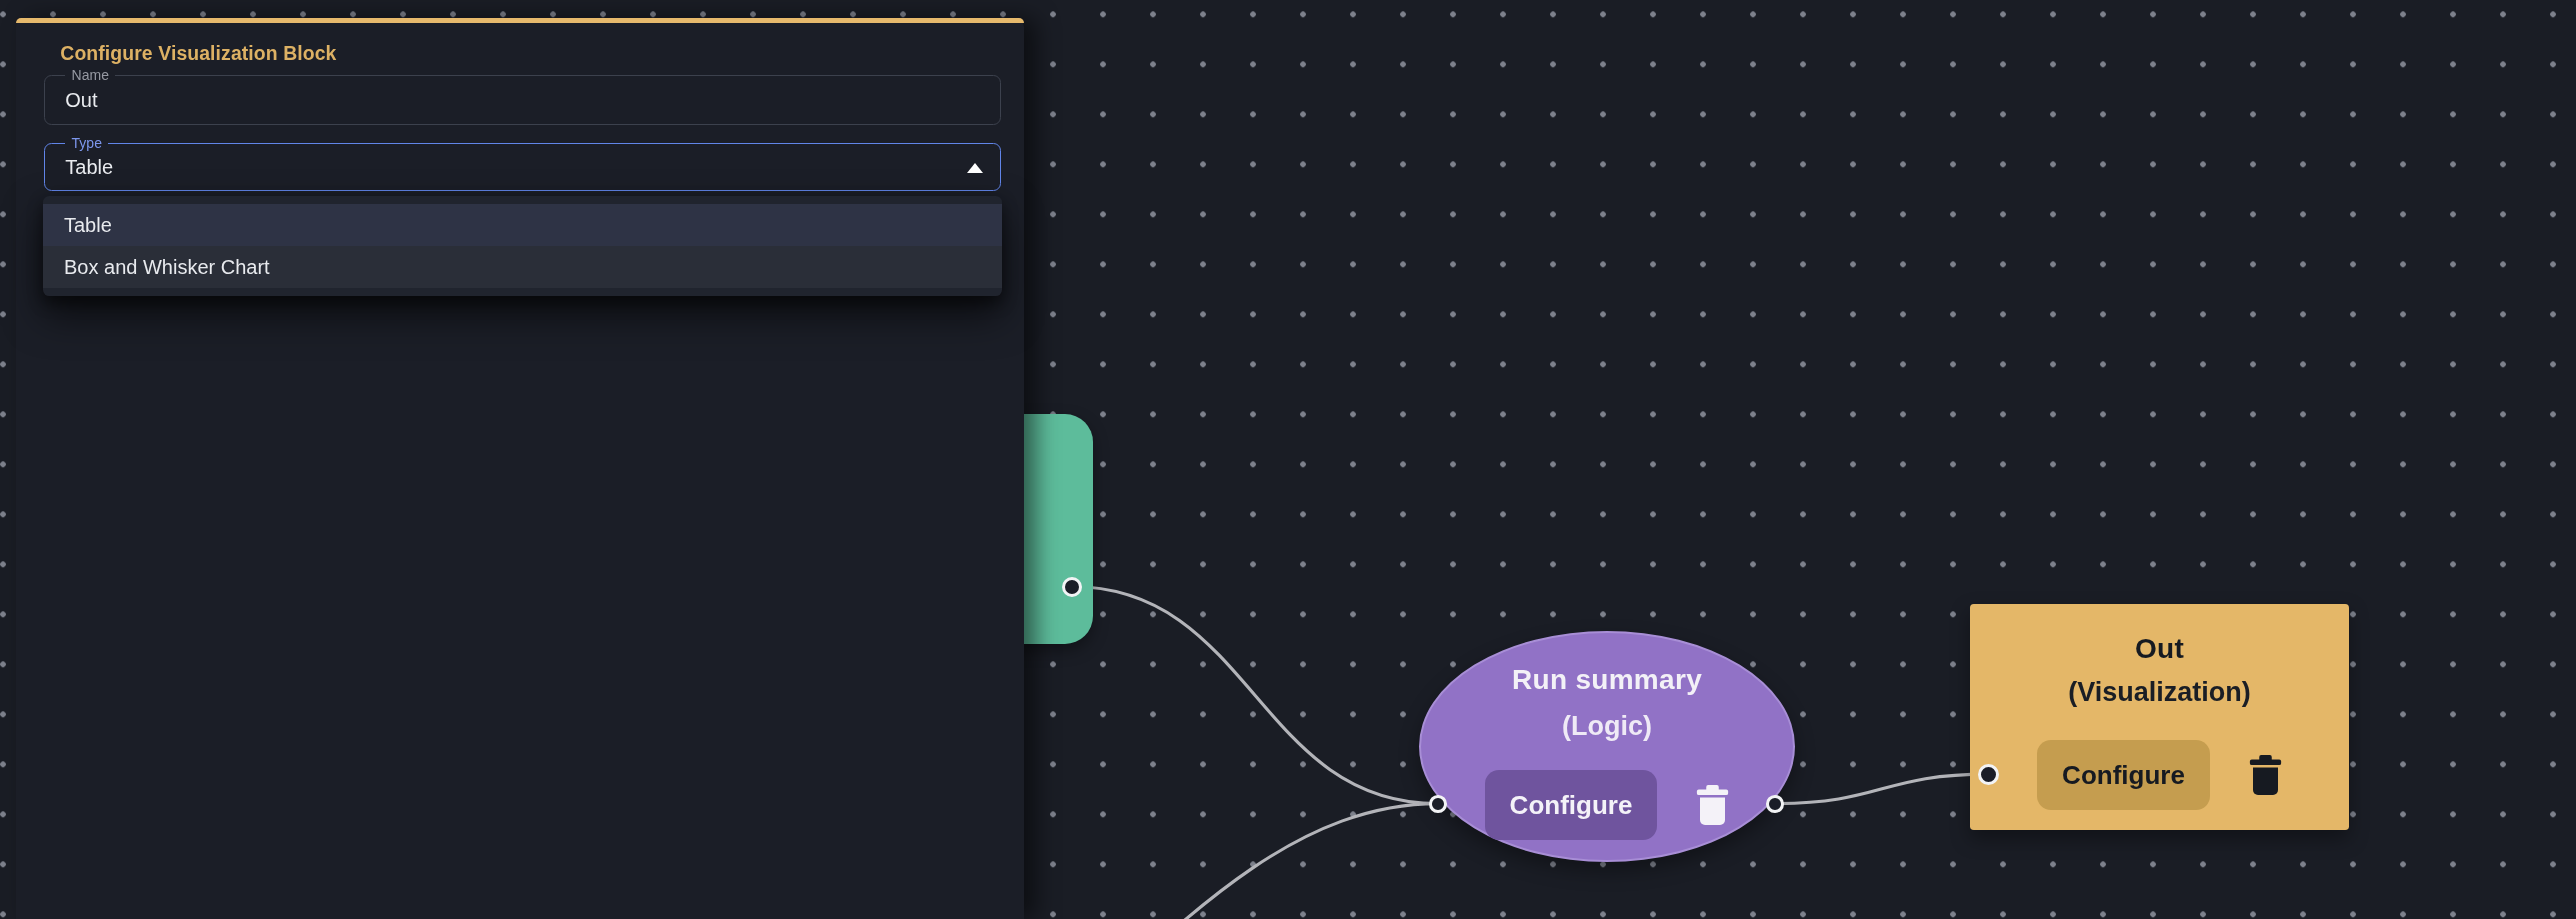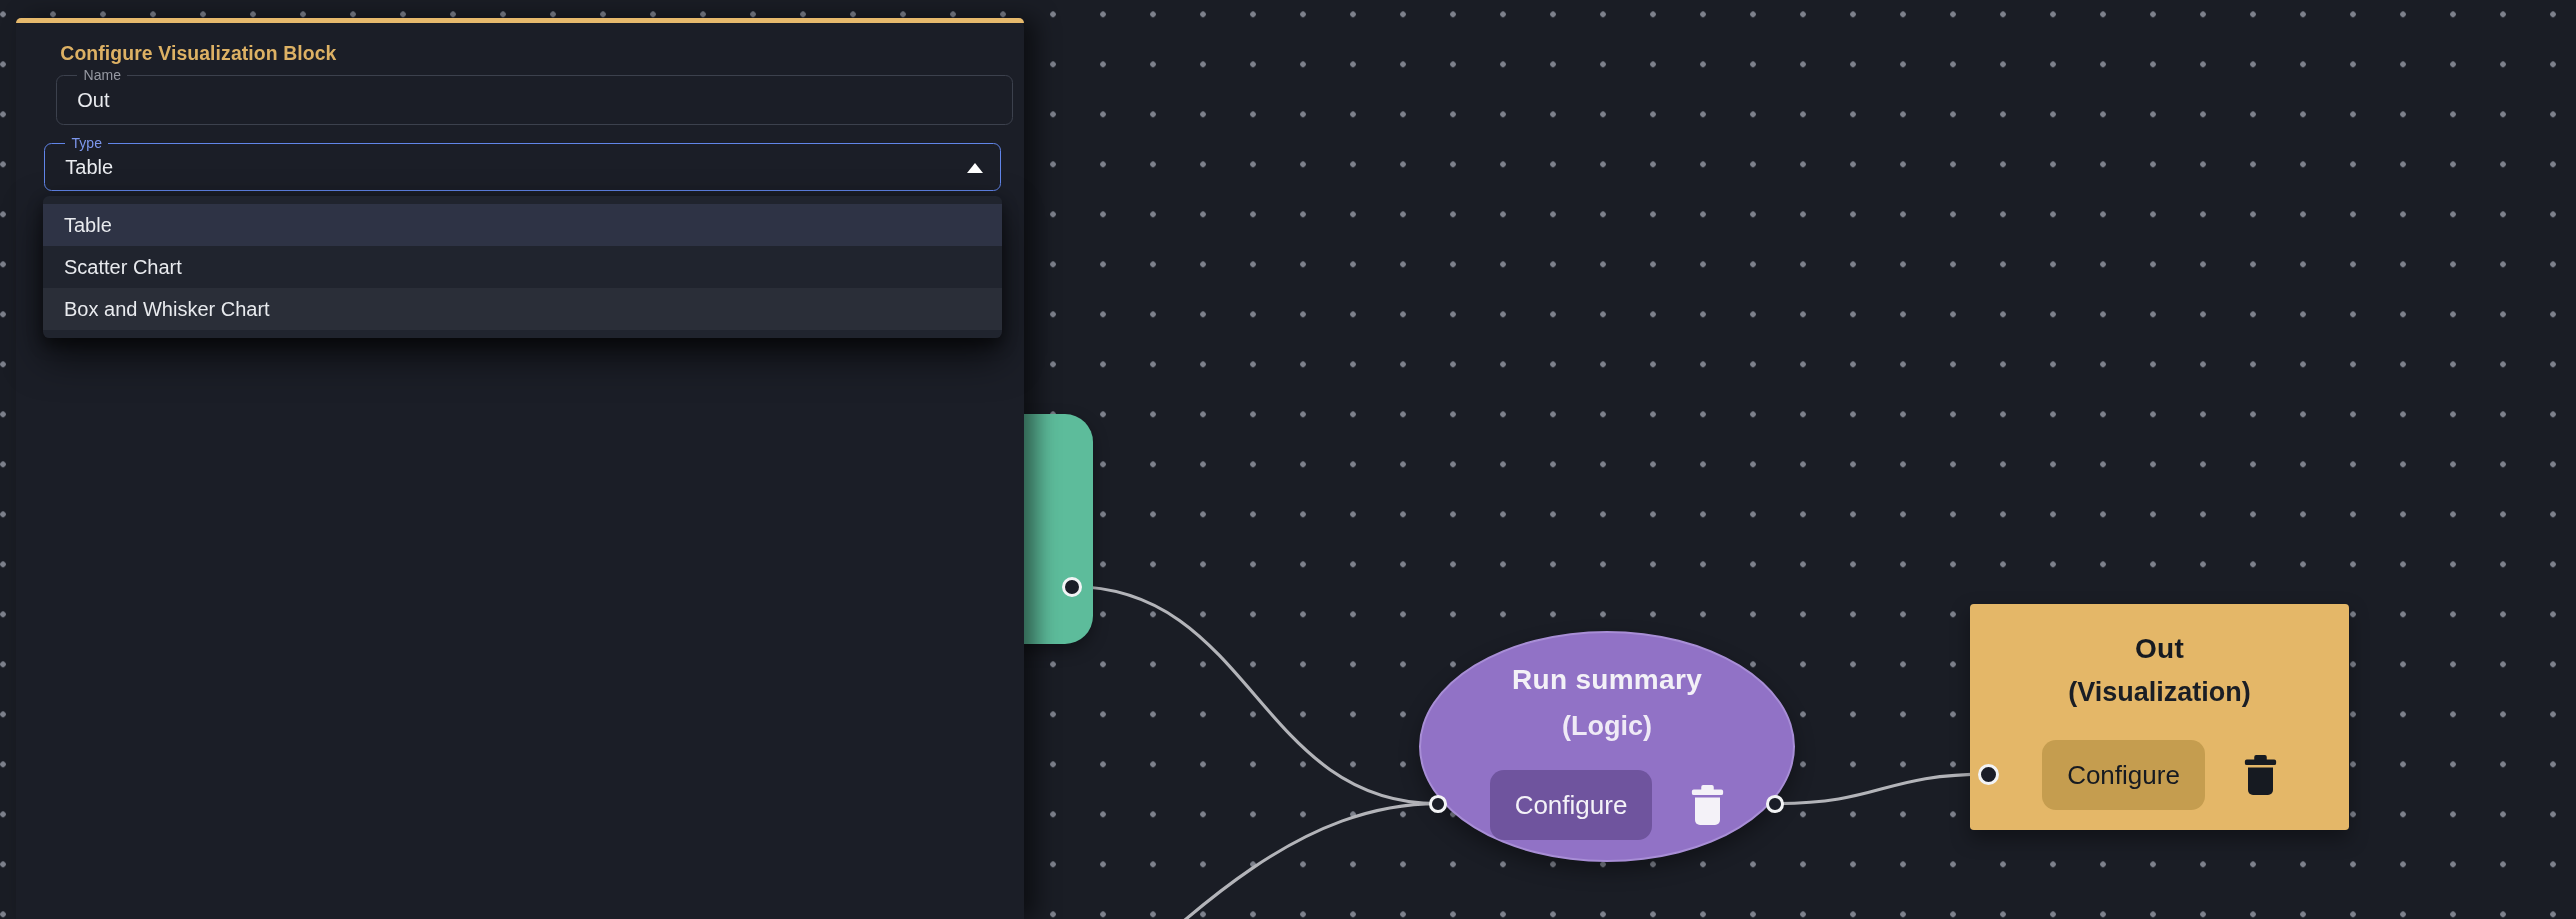--- a/index.html
+++ b/index.html
@@ -51,21 +51,21 @@
   .node-row {
     position:absolute; left:0; width:100%; display:flex;
     justify-content:center; align-items:center; gap:39px;
   }
   .node-ellipse .node-row { top:137px; }
   .node-rect .node-row    { top:136px; }
 
   .cfg-btn {
     height:70px; padding:0 25px; border:none; border-radius:14px;
     font-family:"Liberation Sans", sans-serif;
-    font-size:26px; font-weight:400; cursor:pointer;
+    font-size:26px; font-weight:700; cursor:pointer;
   }
   .cfg-btn.purple { background:#6f549e; color:#f4f2f8; }
   .cfg-btn.tan    { background:#c59d4f; color:#161a21; }
 
   .trash { width:33px; height:40px; display:block; cursor:pointer; }
 
   
   .handle {
     position:absolute; border-radius:50%;
     background:#1a1d27; border:3.1px solid #f2f3f5;
@@ -86,21 +86,21 @@
     background:#e6b96c; border-radius:8.8px 8.8px 0 0;
   }
   .panel-title {
     position:absolute; left:24px; top:24px;
     font-size:19.4px; font-weight:700; color:#ddb164; letter-spacing:0.1px;margin-left:20px;
   }
   .field {
     position:absolute; left:28px; width:957px; height:50px;
     border:1.3px solid #3c414d; border-radius:7.5px;
   }
-  .field.name-field { top:57px;margin-left:12px; }
+  .field.name-field { top:57px; }
   .field.type-field { top:125px; height:48px; border:1.9px solid #6185e9; cursor:pointer; }
   .field-label {
     position:absolute; left:20px; top:-9.4px; padding:0 6.3px;
     background:#1b1e27; font-size:14px; color:#9699a2;
   }
   .type-field .field-label { color:#7d97ed; }
   .field-input {
     position:absolute; left:20px; top:0; width:878px; height:100%;
     background:transparent; border:none; outline:none;
     color:#e9ebef; font-size:20px; font-family:"Liberation Sans", sans-serif;
@@ -183,16 +183,15 @@
 
   <div class="field type-field">
     <span class="field-label">Type</span>
     <span class="field-value">Table</span>
     <span class="caret-up"></span>
   </div>
 </div>
 
 <div class="menu">
   <div class="menu-item selected">Table</div>
-  <div class="menu-item">Scatter Chart</div>
   <div class="menu-item hovered">Box and Whisker Chart</div>
 </div>
 
 
 </body></html>

